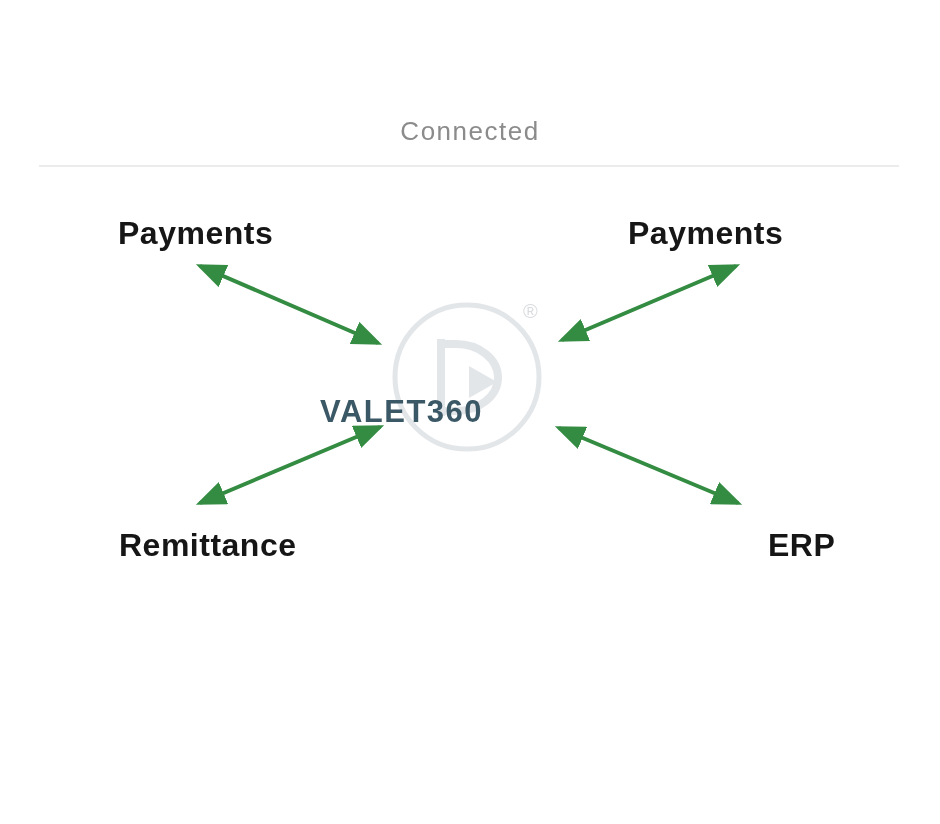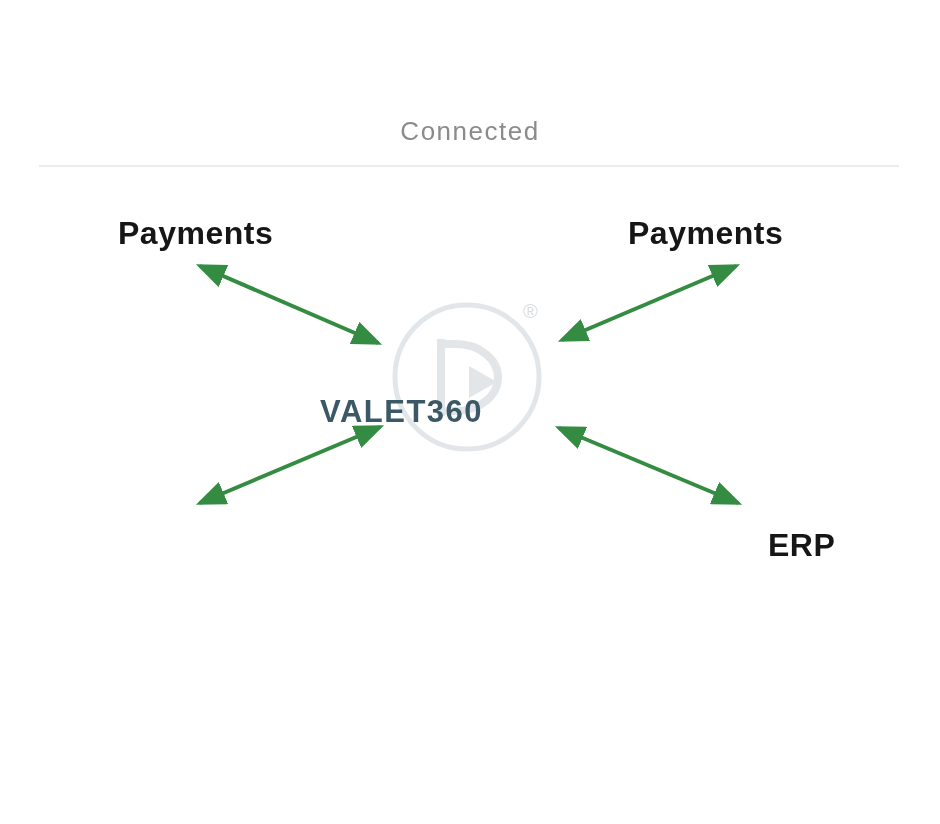--- a/index.html
+++ b/index.html
@@ -123,16 +123,17 @@
   </svg>
 
   <div class="registered-mark">®</div>
 
   <div class="center-name">VALET360</div>
 
   <div class="node-label node-invoices">Payments</div>
 
   <div class="node-label node-payments">Payments</div>
 
+  <div class="node-label node-remittance">Remittance</div>
 
   <div class="node-label node-erp">ERP</div>
 
 </div>
 
 </body></html>

